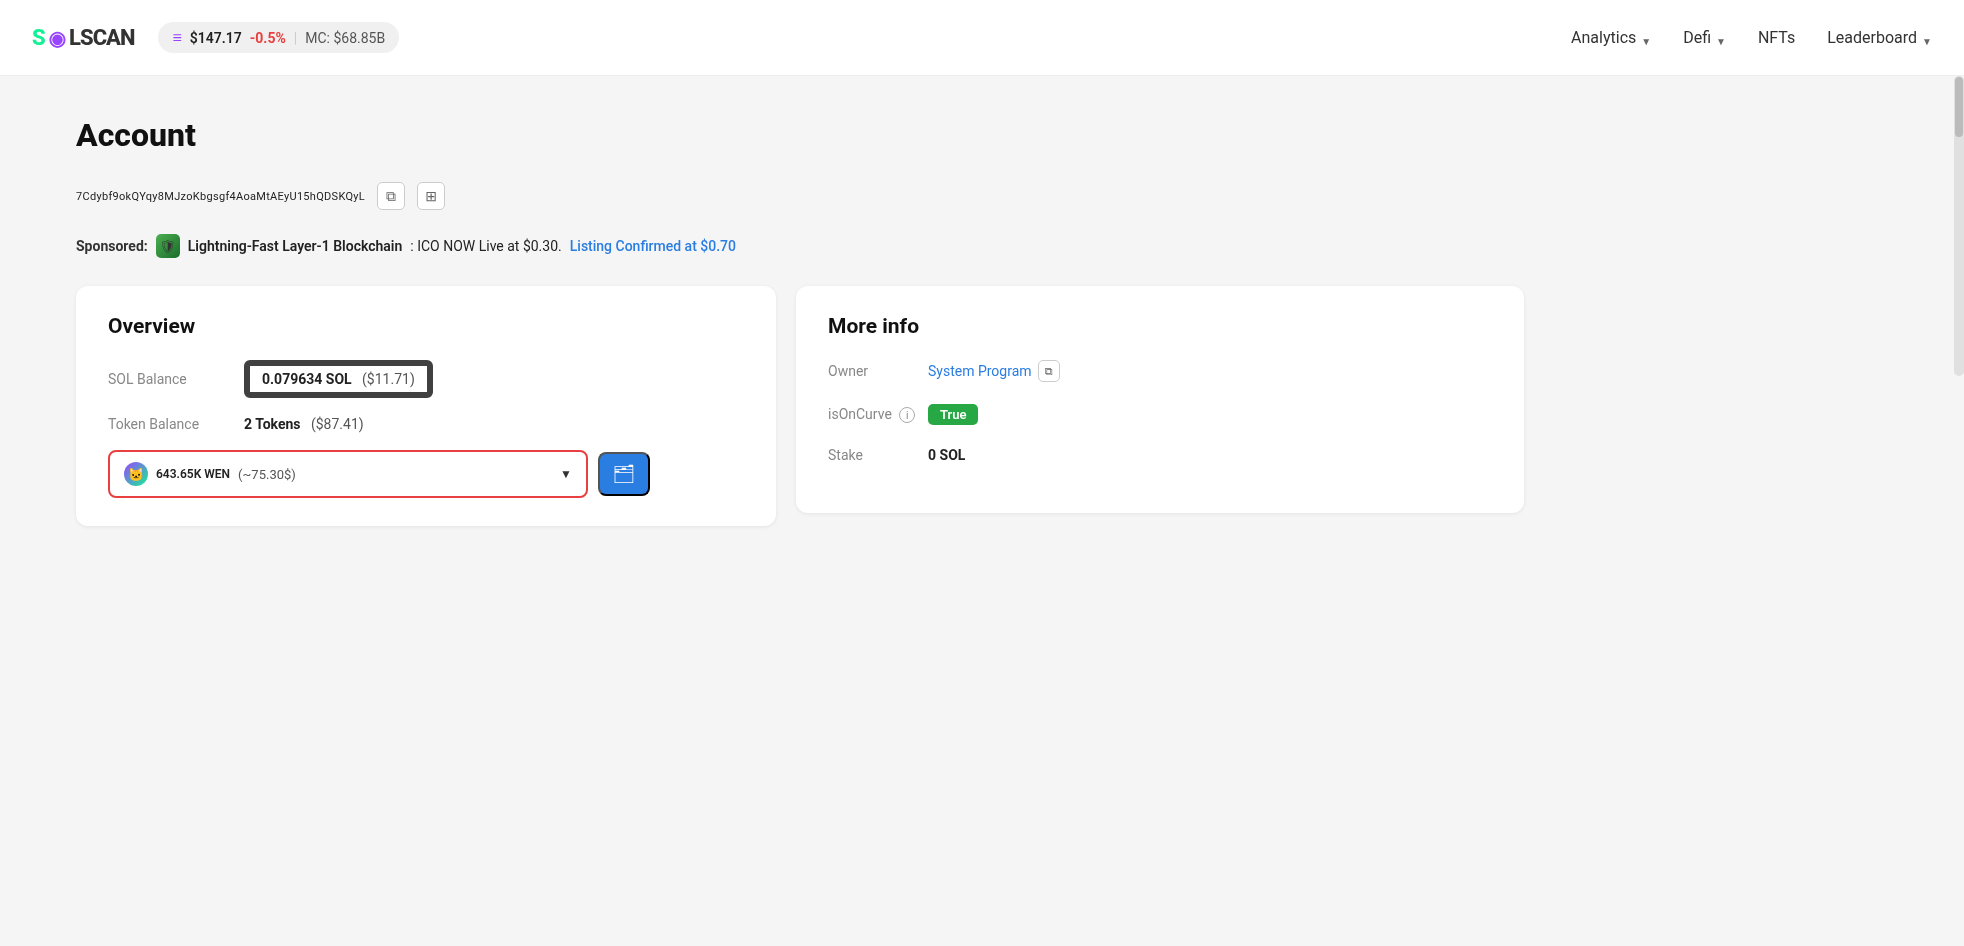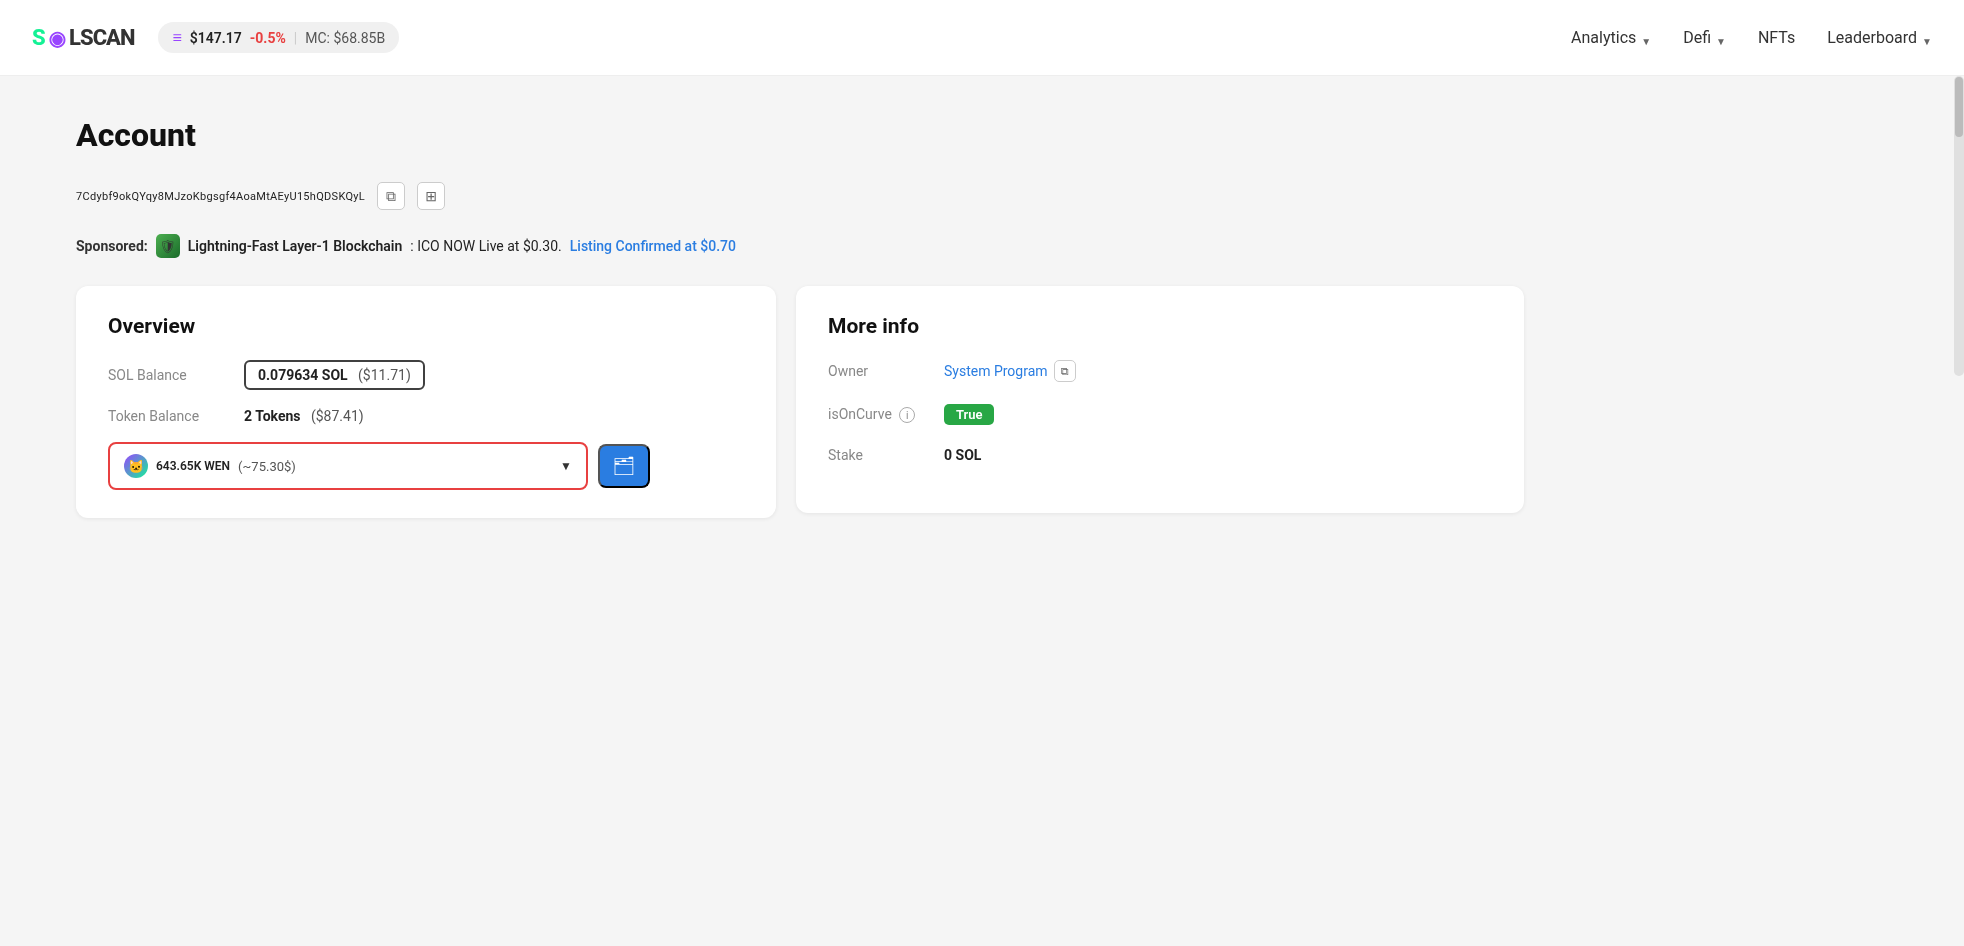--- a/index.html
+++ b/index.html
@@ -166,21 +166,21 @@
       color: #888;
       font-size: 14px;
       min-width: 120px;
     }
     .info-value {
       font-size: 14px;
       color: #222;
     }
     .info-value.highlighted {
       font-weight: 600;
-      border: 2px solid #404040;
+      border: 6px solid #404040;
       border-radius: 6px;
       padding: 5px 12px;
       color: #222;
     }
     .info-value.bold { font-weight: 700; }
     .sol-amount { font-weight: 700; }
     .usd-amount { color: #555; font-weight: 400; }
 
     
     .token-row {
@@ -232,21 +232,20 @@
       border-radius: 8px;
       cursor: pointer;
       color: #fff;
       font-size: 18px;
     }
 
     
     .more-info-row {
       display: flex;
       align-items: center;
-      gap: 16px;
       margin-bottom: 22px;
     }
     .more-info-label {
       color: #888;
       font-size: 14px;
       min-width: 100px;
     }
     .more-info-value {
       font-size: 14px;
       color: #222;

